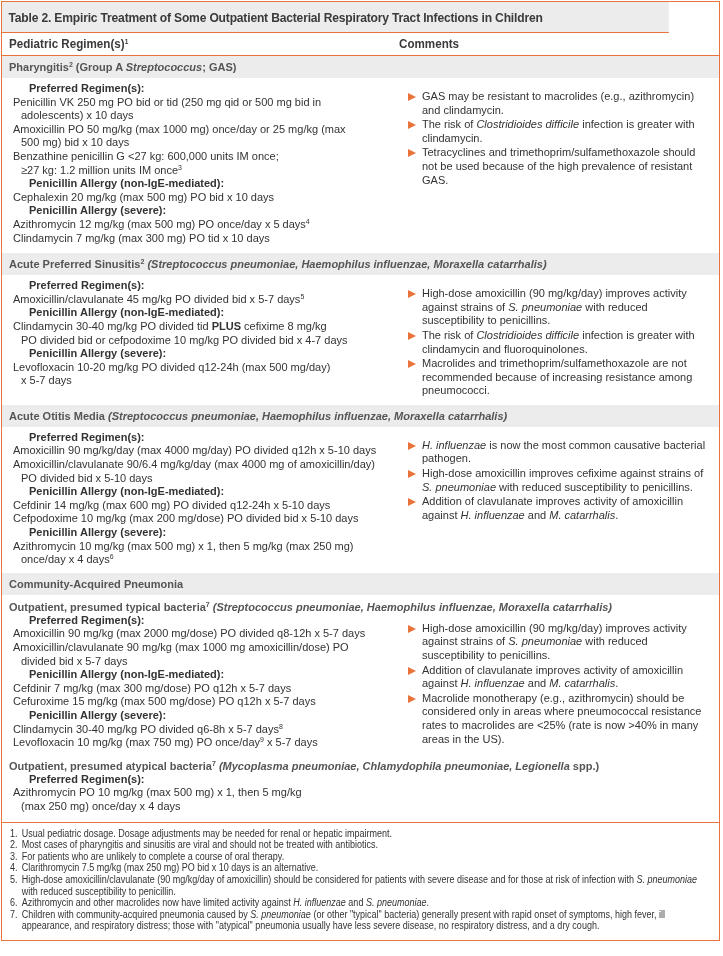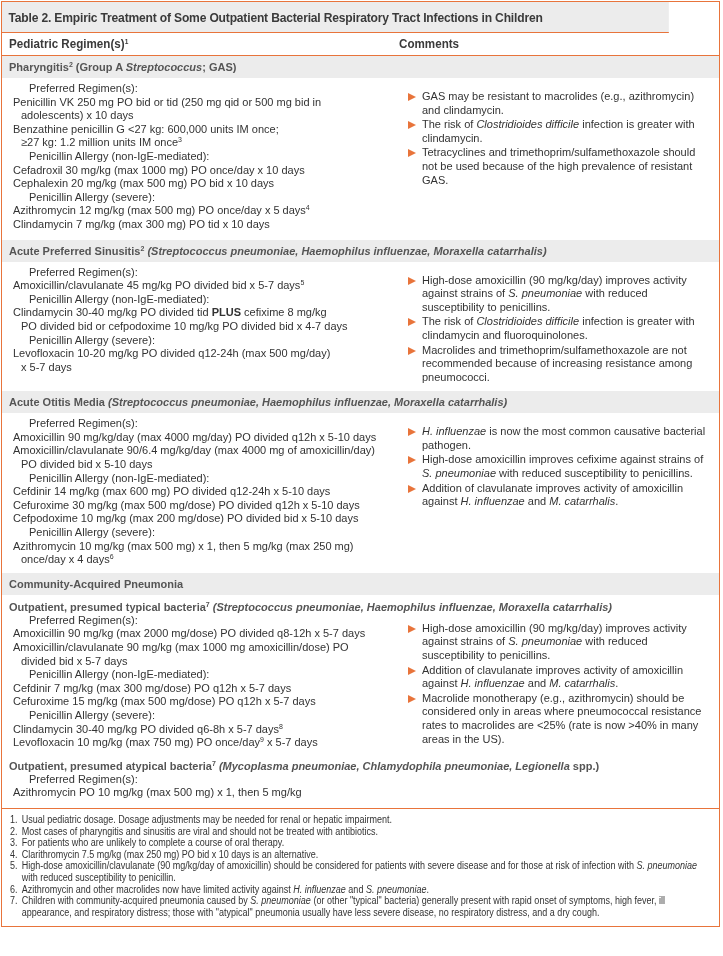--- a/index.html
+++ b/index.html
@@ -9,21 +9,21 @@
   .colhead { display: flex; background: #ffffff; font-weight: bold; font-size: 12.5px; color: #3a3a3a; padding: 4px 7px 4px 7px; border-bottom: 1px solid #e8743b; }
   .colhead .c1 { width: 390px; transform: scaleX(0.93); transform-origin: left; white-space: nowrap; }
   .colhead .c2 { transform: scaleX(0.93); transform-origin: left; white-space: nowrap; }
   .section-head { background: #ececec; font-size: 11px; font-weight: bold; color: #555555; padding: 5px 7px 5px 7px; white-space: nowrap; }
   .section-head i { font-style: italic; }
   .sub-head { font-size: 11px; font-weight: bold; color: #555555; padding: 4px 7px 1px 7px; white-space: nowrap; }
   .row { display: flex; padding: 4px 7px 6px 7px; }
   .row.tight { padding-top: 0; }
   .left { width: 398px; font-size: 11px; line-height: 13.6px; color: #333333; }
   .right { flex: 1; font-size: 11px; line-height: 13.6px; color: #333333; padding-top: 8px; }
-  .lbl { font-weight: normal; color: #333333; padding-left: 20px; }
+  .lbl { font-weight: bold; color: #333333; padding-left: 20px; }
   .drug { padding-left: 4px; text-indent: 0; }
   .drug .cont { display: block; padding-left: 8px; }
   .bullet { display: flex; margin-bottom: 1px; }
   .tri { width: 0; height: 0; border-top: 4px solid transparent; border-bottom: 4px solid transparent; border-left: 8px solid #e8743b; margin-top: 3px; margin-right: 6px; flex: 0 0 auto; margin-left: 1px; }
   .btxt { flex: 1; }
   i, em { font-style: italic; }
   sup { font-size: 7px; line-height: 0; vertical-align: 4px; }
   .notes { border-top: 1px solid #e8743b; padding: 5px 8px 8px 8px; font-size: 10px; line-height: 11.6px; color: #333333; }
   .note { display: flex; transform: scaleX(0.9); transform-origin: left; width: 111%; }
   .note .n { width: 13px; flex: 0 0 auto; }
@@ -40,23 +40,23 @@
     <div class="c2">Comments</div>
   </div>
 
   <div class="section-head">
     <span>Pharyngitis</span><sup>2</sup><span> (Group A </span><i>Streptococcus</i><span>; GAS)</span>
   </div>
   <div class="row" style="padding-bottom:8px">
     <div class="left regimens">
         <div class="lbl">Preferred Regimen(s):</div>
         <div class="drug"><span><span>Penicillin VK 250 mg PO bid or tid (250 mg qid or 500 mg bid in</span></span><span class="cont"><span>adolescents) x 10 days</span></span></div>
+        <div class="drug"><span><span>Amoxicillin PO 50 mg/kg (max 1000 mg) once/day or 25 mg/kg (max</span></span><span class="cont"><span>500 mg) bid x 10 days</span></span></div>
         <div class="drug"><span><span>Benzathine penicillin G &lt;27 kg: 600,000 units IM once;</span></span><span class="cont"><span>≥27 kg: 1.2 million units IM once</span><sup>3</sup></span></div>
         <div class="lbl">Penicillin Allergy (non-IgE-mediated):</div>
-        <div class="drug"><span><span>Cefadroxil 30 mg/kg (max 1000 mg) PO once/day x 10 days</span></span></div>
         <div class="drug"><span><span>Cephalexin 20 mg/kg (max 500 mg) PO bid x 10 days</span></span></div>
         <div class="lbl">Penicillin Allergy (severe):</div>
         <div class="drug"><span><span>Azithromycin 12 mg/kg (max 500 mg) PO once/day x 5 days</span><sup>4</sup></span></div>
         <div class="drug"><span><span>Clindamycin 7 mg/kg (max 300 mg) PO tid x 10 days</span></span></div>
       </div>
     <div class="right comments">
         <div class="bullet">
           <span class="tri"></span>
           <span class="btxt"><span>GAS may be resistant to macrolides (e.g., azithromycin) and clindamycin.</span></span>
         </div>
@@ -102,21 +102,20 @@
   <div class="section-head">
     <span>Acute Otitis Media</span><i> (Streptococcus pneumoniae, Haemophilus influenzae, Moraxella catarrhalis)</i>
   </div>
   <div class="row">
     <div class="left regimens">
         <div class="lbl">Preferred Regimen(s):</div>
         <div class="drug"><span><span>Amoxicillin 90 mg/kg/day (max 4000 mg/day) PO divided q12h x 5-10 days</span></span></div>
         <div class="drug"><span><span>Amoxicillin/clavulanate 90/6.4 mg/kg/day (max 4000 mg of amoxicillin/day)</span></span><span class="cont"><span>PO divided bid x 5-10 days</span></span></div>
         <div class="lbl">Penicillin Allergy (non-IgE-mediated):</div>
         <div class="drug"><span><span>Cefdinir 14 mg/kg (max 600 mg) PO divided q12-24h x 5-10 days</span></span></div>
-        <div class="drug"><span><span>Cefuroxime 30 mg/kg (max 500 mg/dose) PO divided q12h x 5-10 days</span></span></div>
         <div class="drug"><span><span>Cefpodoxime 10 mg/kg (max 200 mg/dose) PO divided bid x 5-10 days</span></span></div>
         <div class="lbl">Penicillin Allergy (severe):</div>
         <div class="drug"><span><span>Azithromycin 10 mg/kg (max 500 mg) x 1, then 5 mg/kg (max 250 mg)</span></span><span class="cont"><span>once/day x 4 days</span><sup>6</sup></span></div>
       </div>
     <div class="right comments">
         <div class="bullet">
           <span class="tri"></span>
           <span class="btxt"><i>H. influenzae</i><span> is now the most common causative bacterial pathogen.</span></span>
         </div>
         <div class="bullet">
@@ -160,21 +159,21 @@
           <span class="btxt"><span>Macrolide monotherapy (e.g., azithromycin) should be considered only in areas where pneumococcal resistance rates to macrolides are &lt;25% (rate is now &gt;40% in many areas in the US).</span></span>
         </div>
       </div>
   </div>
   <div class="sub-head">
     <span>Outpatient, presumed atypical bacteria</span><sup>7</sup><i> (Mycoplasma pneumoniae, Chlamydophila pneumoniae, Legionella</i><span> spp.)</span>
   </div>
   <div class="row tight" style="padding-bottom:8px">
     <div class="left regimens">
         <div class="lbl">Preferred Regimen(s):</div>
-        <div class="drug"><span><span>Azithromycin PO 10 mg/kg (max 500 mg) x 1, then 5 mg/kg</span></span></div>
+        <div class="drug"><span><span>Azithromycin PO 10 mg/kg (max 500 mg) x 1, then 5 mg/kg</span></span><span class="cont"><span>(max 250 mg) once/day x 4 days</span></span></div>
       </div>
     <div class="right comments"></div>
   </div>
 
   <div class="notes">
       <div class="note">
         <span class="n">1.</span>
         <span class="t"><span>Usual pediatric dosage. Dosage adjustments may be needed for renal or hepatic impairment.</span></span>
       </div>
       <div class="note">

